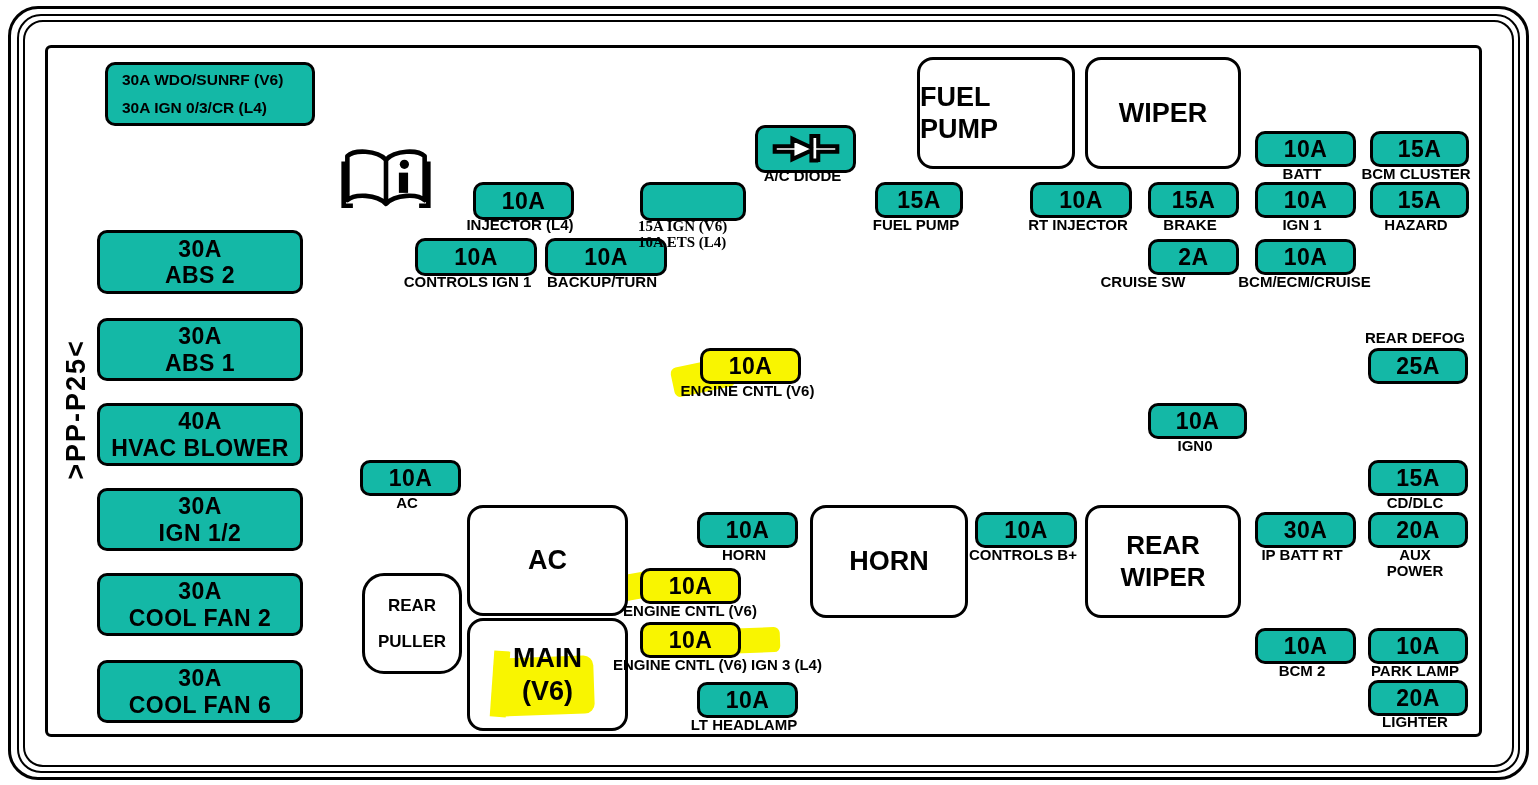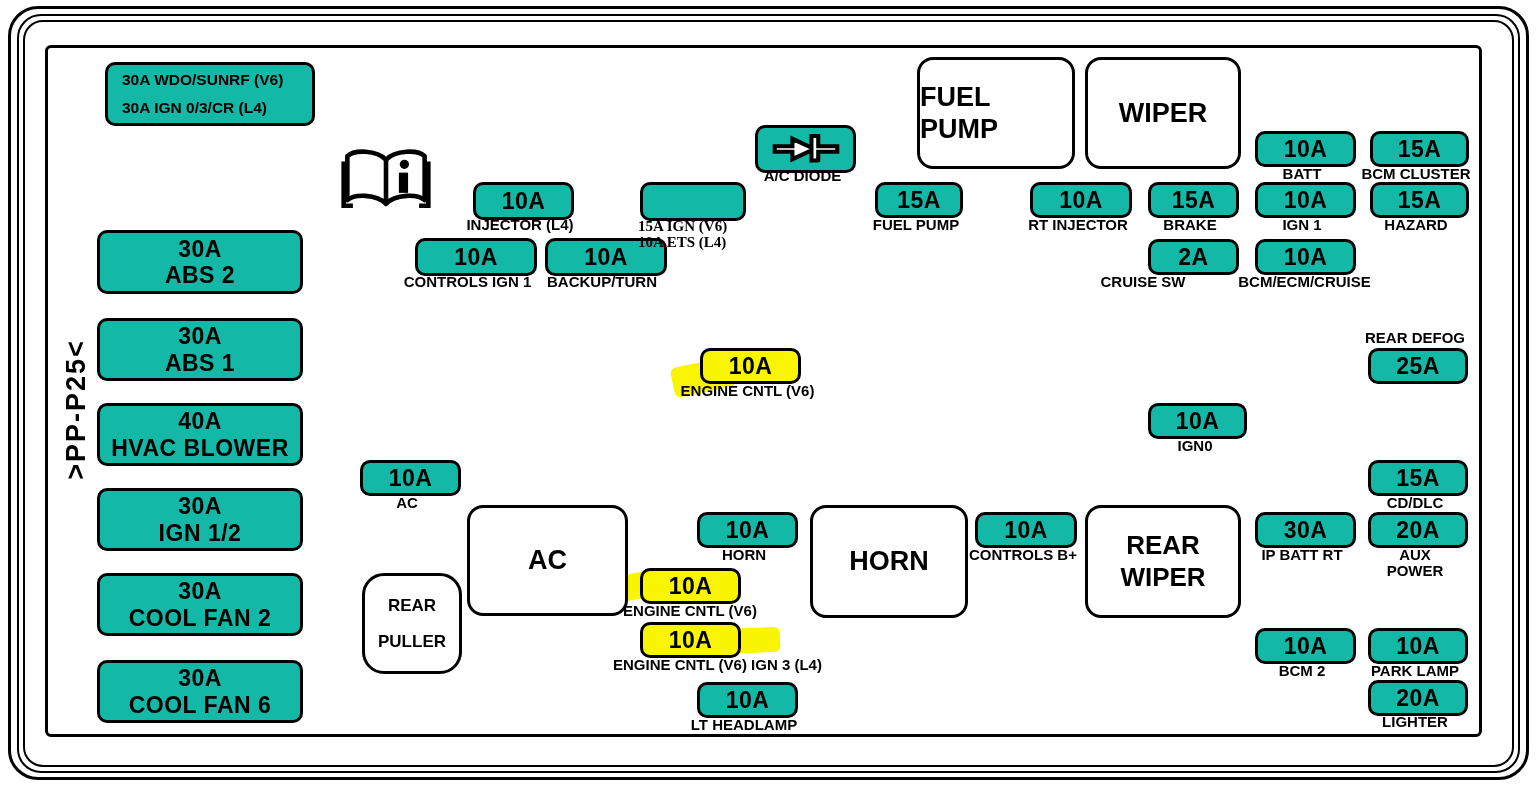--- a/index.html
+++ b/index.html
@@ -176,20 +176,26 @@
   </div>
   <div class="relay" style="left:1085px;top:505px;width:150px;height:107px;font-size:26px;">
     <span class="rtxt">REAR</span>
     <span class="rtxt">WIPER</span>
   </div>
   <div class="relay" style="left:362px;top:573px;width:94px;height:95px;border-radius:22px;font-size:17px;line-height:2.1;">
     <span class="rtxt">REAR</span>
     <span class="rtxt">PULLER</span>
   </div>
 
+  <div class="relay" style="left:467px;top:618px;width:155px;height:107px;">
+    <div class="hl-in" style="left:24px;top:36px;width:100px;height:58px;border-radius:10px;transform:rotate(-2deg);"></div>
+    <div class="hl-in" style="left:22px;top:30px;width:16px;height:66px;transform:rotate(4deg);"></div>
+    <span class="rtxt">MAIN</span>
+    <span class="rtxt">(V6)</span>
+  </div>
 
 
   <div class="swipe" style="left:620px;top:572px;width:45px;height:26px;transform:rotate(-10deg);"></div>
   <div class="fuse hl" style="left:640px;top:568px;width:95px;height:30px;">10A</div>
   <div class="lbl" style="left:600px;top:603px;width:180px;">ENGINE CNTL (V6)</div>
 
   <div class="swipe" style="left:715px;top:628px;width:65px;height:25px;transform:rotate(-2deg);"></div>
   <div class="fuse hl" style="left:640px;top:622px;width:95px;height:30px;">10A</div>
   <div class="lbl" style="left:595px;top:657px;width:245px;">ENGINE CNTL (V6) IGN 3 (L4)</div>
 

